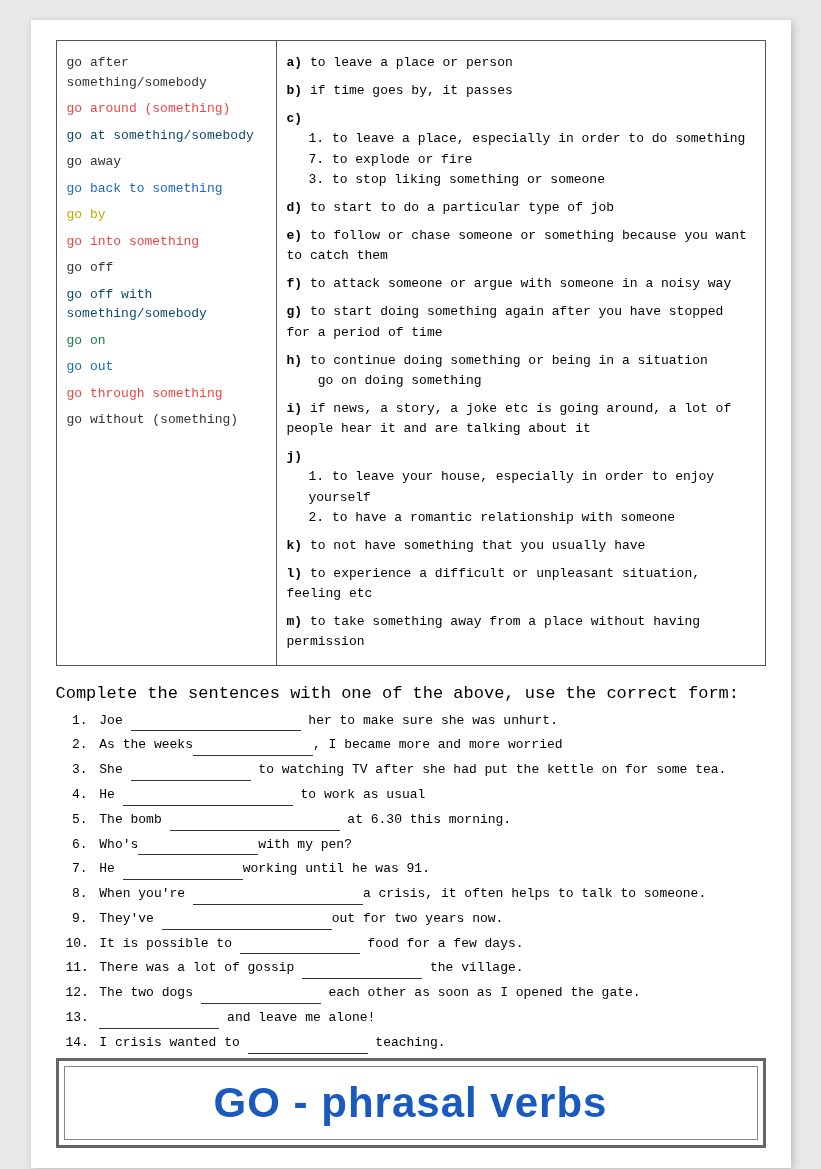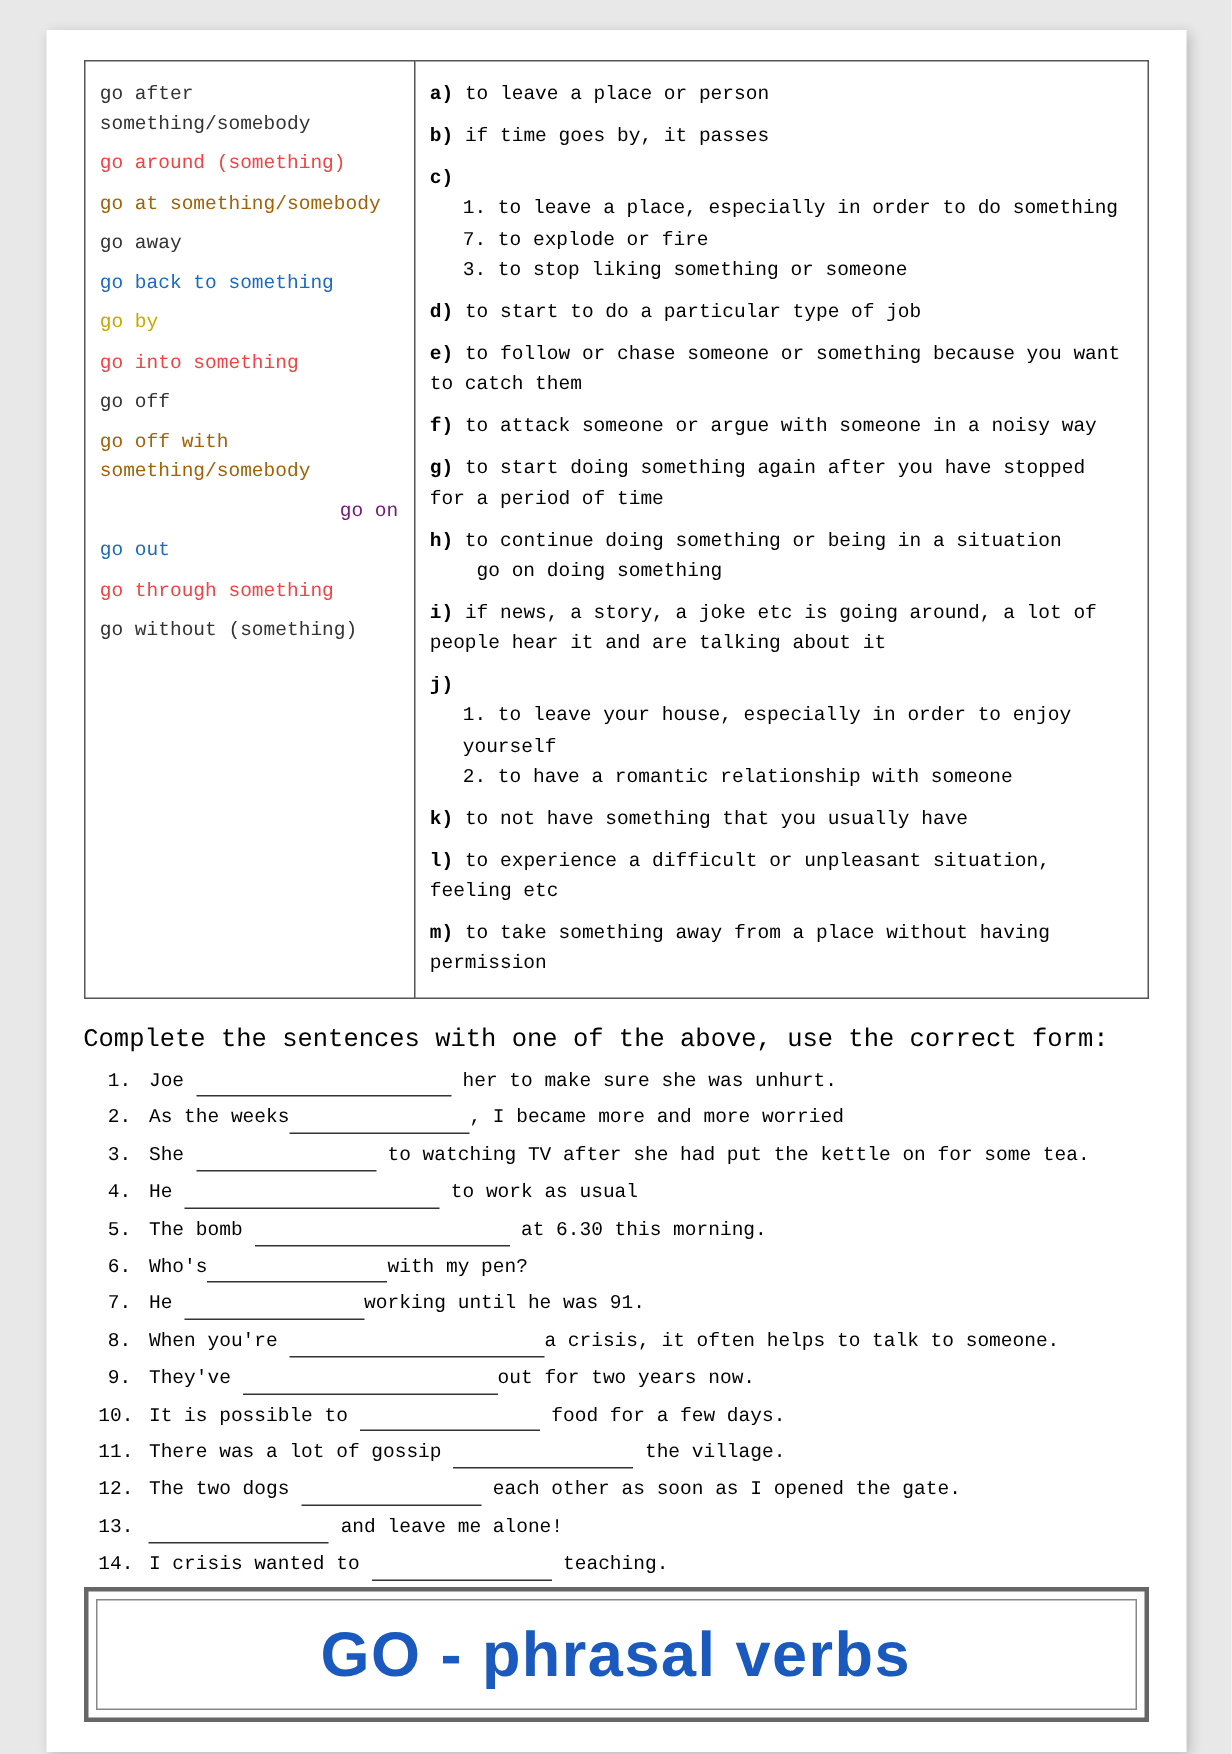--- a/index.html
+++ b/index.html
@@ -36,24 +36,24 @@
     .left-col {
       width: 220px;
     }
     .right-col {
       width: auto;
     }
 
     
     .pv-default { color: #333; }
     .pv-green { color: #ef4444; }
-    .pv-orange { color: #a16207; }
+    .pv-orange { color: #0c4a6e; }
     .pv-blue { color: #1a6abf; }
     .pv-yellow { color: #c8a800; }
-    .pv-gray { color: #701a75; text-align: right; }
+    .pv-gray { color: #15803d; }
 
     .pv-item {
       margin-bottom: 7px;
       font-weight: normal;
     }
     .pv-item:last-child { margin-bottom: 0; }
 
     .def-item {
       margin-bottom: 8px;
       line-height: 1.55;

